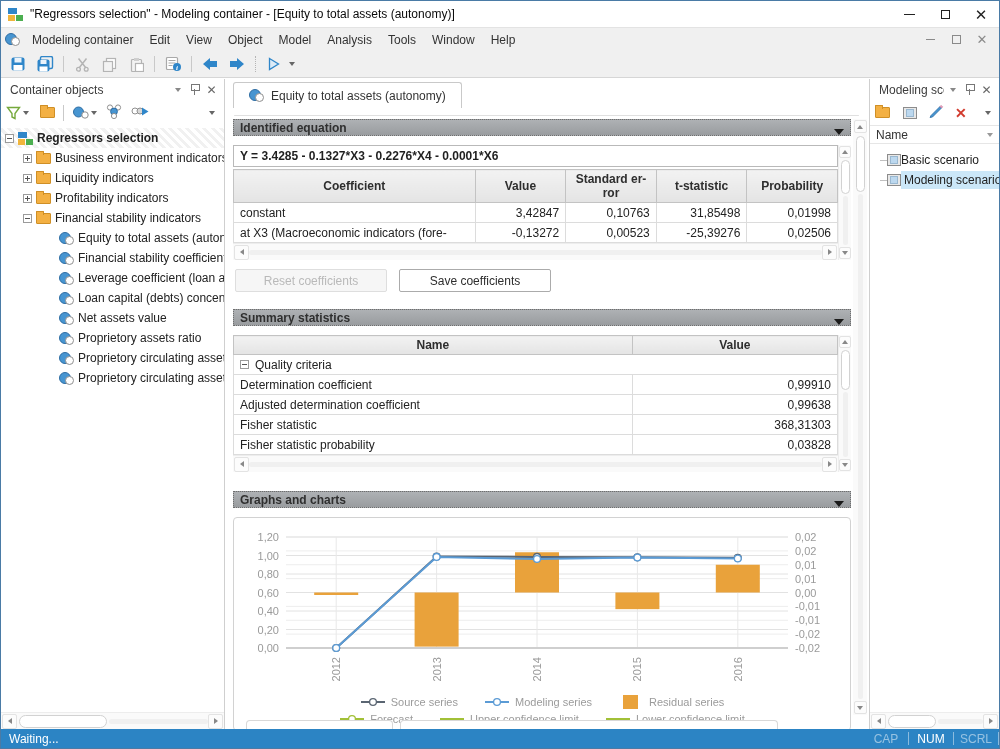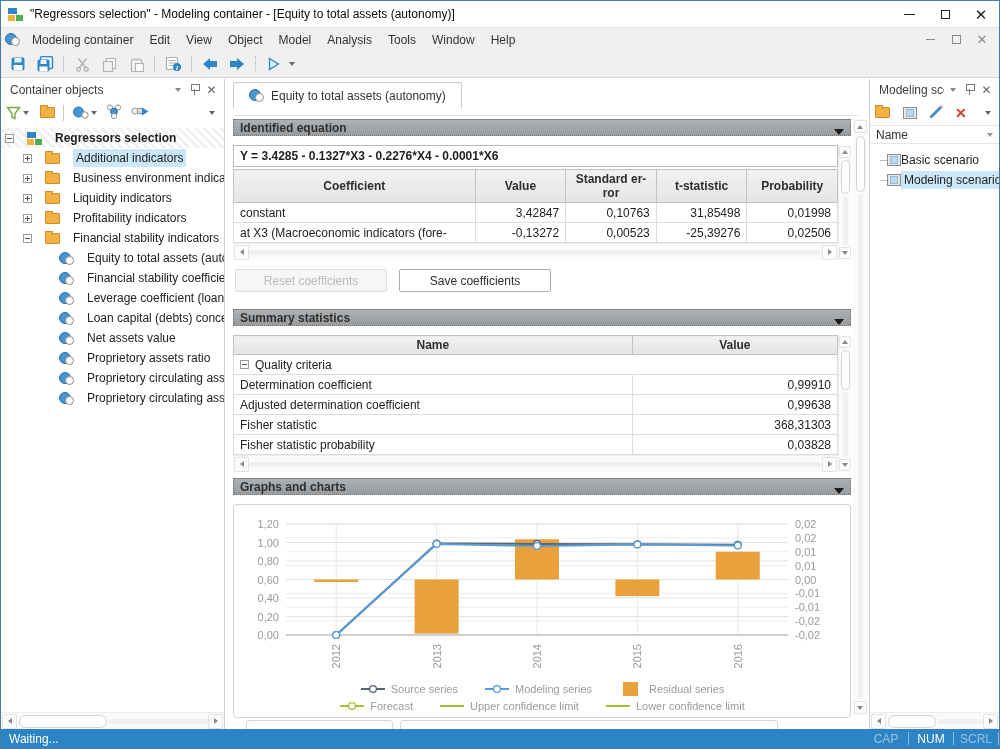--- a/index.html
+++ b/index.html
@@ -54,21 +54,21 @@
   .pin{width:9px;height:11px;position:relative}
   .pin::before{content:"";position:absolute;top:0;left:1px;width:7px;height:5px;border:1px solid #777}
   .pin::after{content:"";position:absolute;top:5px;left:4px;width:1px;height:6px;background:#777}
   .x-glyph{font-size:12px;color:#666;line-height:1}
 
   .panel-toolbar{height:25px;display:flex;align-items:center;gap:5px;padding:0 5px}
 
   
   .left-panel{position:absolute;left:0;top:0;bottom:0;width:224px;border-right:1px solid #cfcfcf;display:flex;flex-direction:column;background:#fff}
   .tree{flex:1;overflow:hidden;padding-top:3px}
-  .tree-row{height:20px;display:flex;align-items:center;gap:13px;white-space:nowrap;overflow:hidden}
+  .tree-row{height:20px;display:flex;align-items:center;gap:4px;white-space:nowrap;overflow:hidden}
   .tree-row.root{font-weight:bold;background:repeating-linear-gradient(45deg,#f1f1f1 0 3px,#ffffff 3px 6px);padding-left:4px}
   .tree-row.folder-row{padding-left:22px}
   .tree-row.leaf-row{padding-left:58px}
   .row-label{overflow:hidden;white-space:nowrap}
   .row-label.sel{background:#cbe7f8;padding:2px 3px}
   .exp{width:9px;height:9px;border:1px solid #9b9b9b;background:#fff;position:relative;flex:none}
   .exp::before{content:"";position:absolute;left:1px;right:1px;top:3px;height:1px;background:#555}
   .exp.plus::after{content:"";position:absolute;top:1px;bottom:1px;left:3px;width:1px;background:#555}
   .folder{width:15px;height:11px;background:#f3b043;border:1px solid #cf8f26;border-radius:1px;position:relative;flex:none}
   .folder::before{content:"";position:absolute;top:-3px;left:-1px;width:6px;height:3px;background:#f3b043;border:1px solid #cf8f26;border-bottom:none;border-radius:1px 1px 0 0}
@@ -303,25 +303,20 @@
       <div class="tree" id="tree">
         <div class="tree-row root">
           <span class="exp"></span>
           <span class="blocks">
               <span class="b1"></span>
               <span class="b2"></span>
               <span class="b3"></span>
             </span>
           <span class="row-label">Regressors selection</span>
         </div>
-      <div class="tree-row folder-row">
-            <span class="exp plus"></span>
-            <span class="folder"></span>
-            <span class="row-label sel">Additional indicators</span>
-          </div>
           <div class="tree-row folder-row">
             <span class="exp plus"></span>
             <span class="folder"></span>
             <span class="row-label">Business environment indicators</span>
           </div>
           <div class="tree-row folder-row">
             <span class="exp plus"></span>
             <span class="folder"></span>
             <span class="row-label">Liquidity indicators</span>
           </div>
@@ -524,21 +519,21 @@
                 <span class="tri-u"></span>
               </span>
             <span class="v-thumb" style="height:40px;margin-top:2px"></span>
             <span class="v-track"></span>
             <span class="sb-btn" style="width:12px;height:12px">
                 <span class="tri-d"></span>
               </span>
           </div>
         </div>
 
-        <div class="section-header" style="margin-top:6px">
+        <div class="section-header" style="margin-top:19px">
           <span class="sh-title">Graphs and charts</span>
           <span class="collapse-arrow"></span>
         </div>
 
         <div class="chart-panel">
           <svg id="chart-svg" width="600" height="168">
               <line x1="50" y1="14" x2="552" y2="14" stroke="#ededed"></line>
               <line x1="50" y1="27.875" x2="552" y2="27.875" stroke="#ededed"></line>
               <line x1="50" y1="41.75" x2="552" y2="41.75" stroke="#ededed"></line>
               <line x1="50" y1="55.625" x2="552" y2="55.625" stroke="#ededed"></line>

